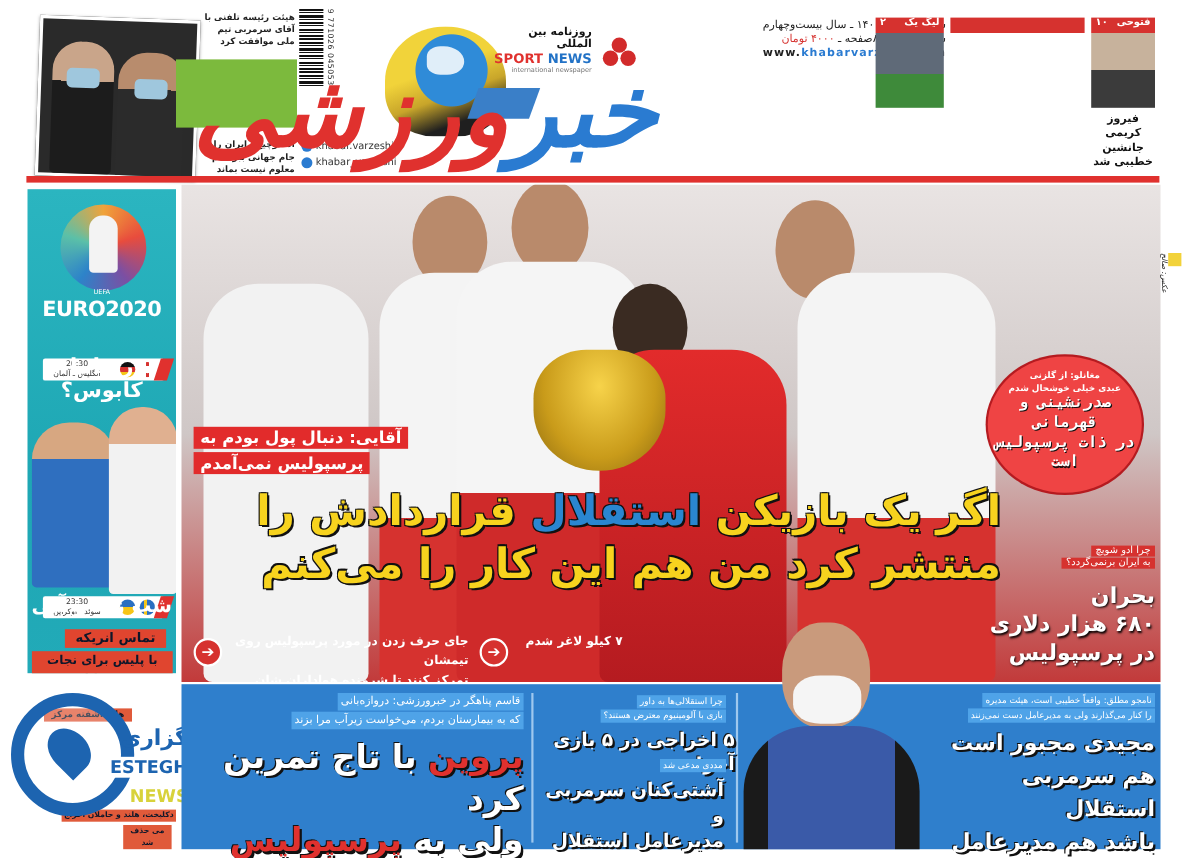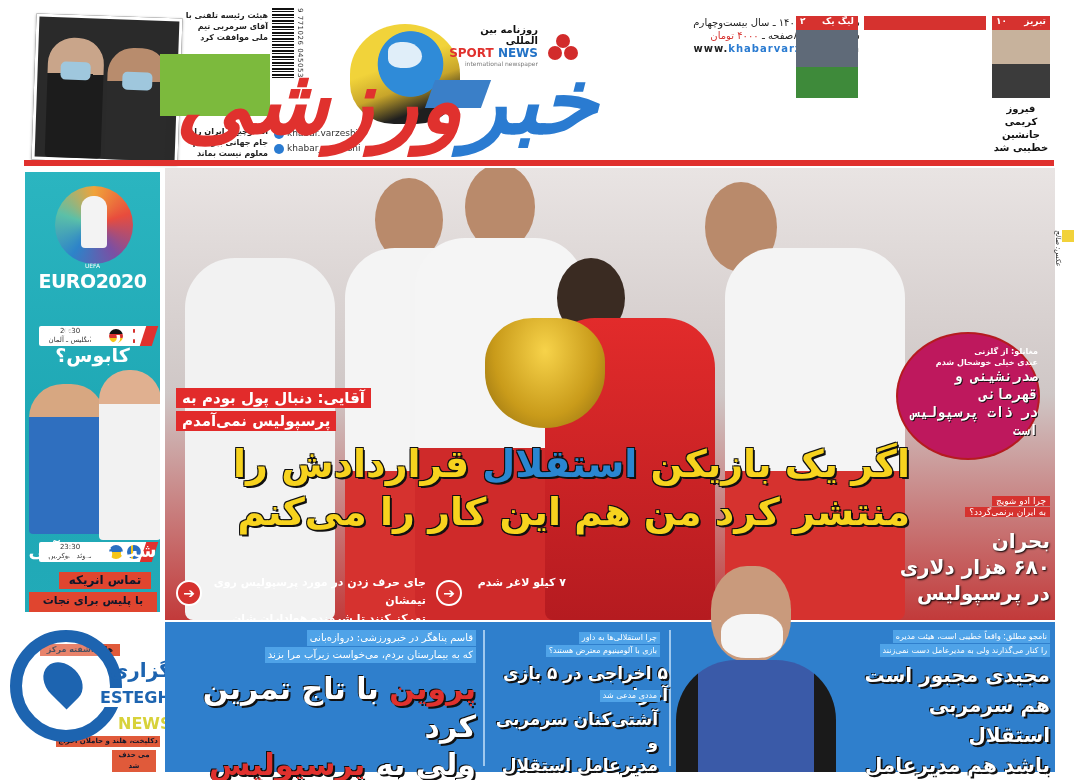--- a/index.html
+++ b/index.html
@@ -81,21 +81,21 @@
 
   .aghaei { position: absolute; left: 176px; top: 388px; }
   .aghaei div { background: #e22b2b; color: #fff; font-size: 15px; font-weight: bold; padding: 1px 6px; margin-bottom: 3px; direction: rtl; width: fit-content; }
 
   .headline { position: absolute; left: 170px; top: 440px; width: 740px; direction: rtl; text-align: right; font-weight: bold; color: #f7d31e; font-size: 38px; line-height: 48px; text-shadow: 2px 2px 0 #111, -1px -1px 0 #111, 1px -1px 0 #111, -1px 1px 0 #111; }
   .headline .blue { color: #2a86d0; }
 
   .sub-item { position: absolute; top: 574px; color: #fff; font-size: 11px; line-height: 18px; font-weight: bold; direction: rtl; text-align: right; }
   .arrow-btn { position: absolute; top: 580px; width: 26px; height: 26px; border-radius: 50%; border: 2px solid #fff; background: #d6322f; color: #fff; font-size: 14px; line-height: 22px; text-align: center; }
 
-  .badge { position: absolute; left: 898px; top: 334px; width: 140px; height: 124px; border-radius: 50%; background: #be185d; box-shadow: 0 0 0 2px #b51b20; color: #fff; direction: rtl; padding-top: 12px; }
+  .badge { position: absolute; left: 898px; top: 324px; width: 140px; height: 124px; border-radius: 50%; background: #ef4444; box-shadow: 0 0 0 2px #b51b20; color: #fff; text-align: center; direction: rtl; padding-top: 12px; }
   .badge .s { font-size: 8px; line-height: 11px; font-weight: bold; }
   .badge .b { font-size: 14px; line-height: 18px; font-weight: bold; text-shadow: 1px 1px 0 #111; font-family: Liberation Mono, monospace; }
 
   .crisis-tag { position: absolute; right: 30px; top: 496px; direction: rtl; }
   .crisis-tag div { background: #d6322f; color: #fff; font-size: 9px; padding: 0 4px; margin-bottom: 1px; width: fit-content; margin-left: auto; }
   .crisis { position: absolute; right: 30px; top: 528px; width: 160px; direction: rtl; text-align: right; color: #fff; font-size: 20px; line-height: 26px; font-weight: bold; text-shadow: 1px 1px 2px #000; }
 
   .side-credit { position: absolute; left: 1060px; top: 230px; width: 14px; height: 54px; writing-mode: vertical-rl; font-size: 7px; color: #222; }
   .side-credit span { display: block; width: 12px; height: 12px; background: #f2d23a; margin-bottom: 2px; }
 
@@ -158,21 +158,21 @@
   </div>
 
   <div class="mini-card" style="left:796px;width:62px;">
     <div class="bar"><span>لیگ یک</span> <span style="float:left">۲</span></div>
     <div class="pic" style="background:linear-gradient(#5f6a78 0 55%, #3e8a3a 55%);"></div>
   </div>
   <div class="mini-card" style="left:864px;width:122px;">
     <div class="bar" style="background:#d6322f;"></div>
   </div>
   <div class="mini-card" style="left:992px;width:58px;">
-    <div class="bar"><span>تبریز</span> <span style="float:left">۱۰</span></div>
+    <div class="bar"><span>فتوحی</span> <span style="float:left">۱۰</span></div>
     <div class="pic" style="background:linear-gradient(#c7b29c 0 50%, #3b3b3b 50%);"></div>
     <div class="cap">فیروز کریمی جانشین خطیبی شد</div>
   </div>
 
   <div class="red-strip2"></div>
 </div>
 
 <div class="euro">
   <div class="trophy">
       <div class="cup"></div>

